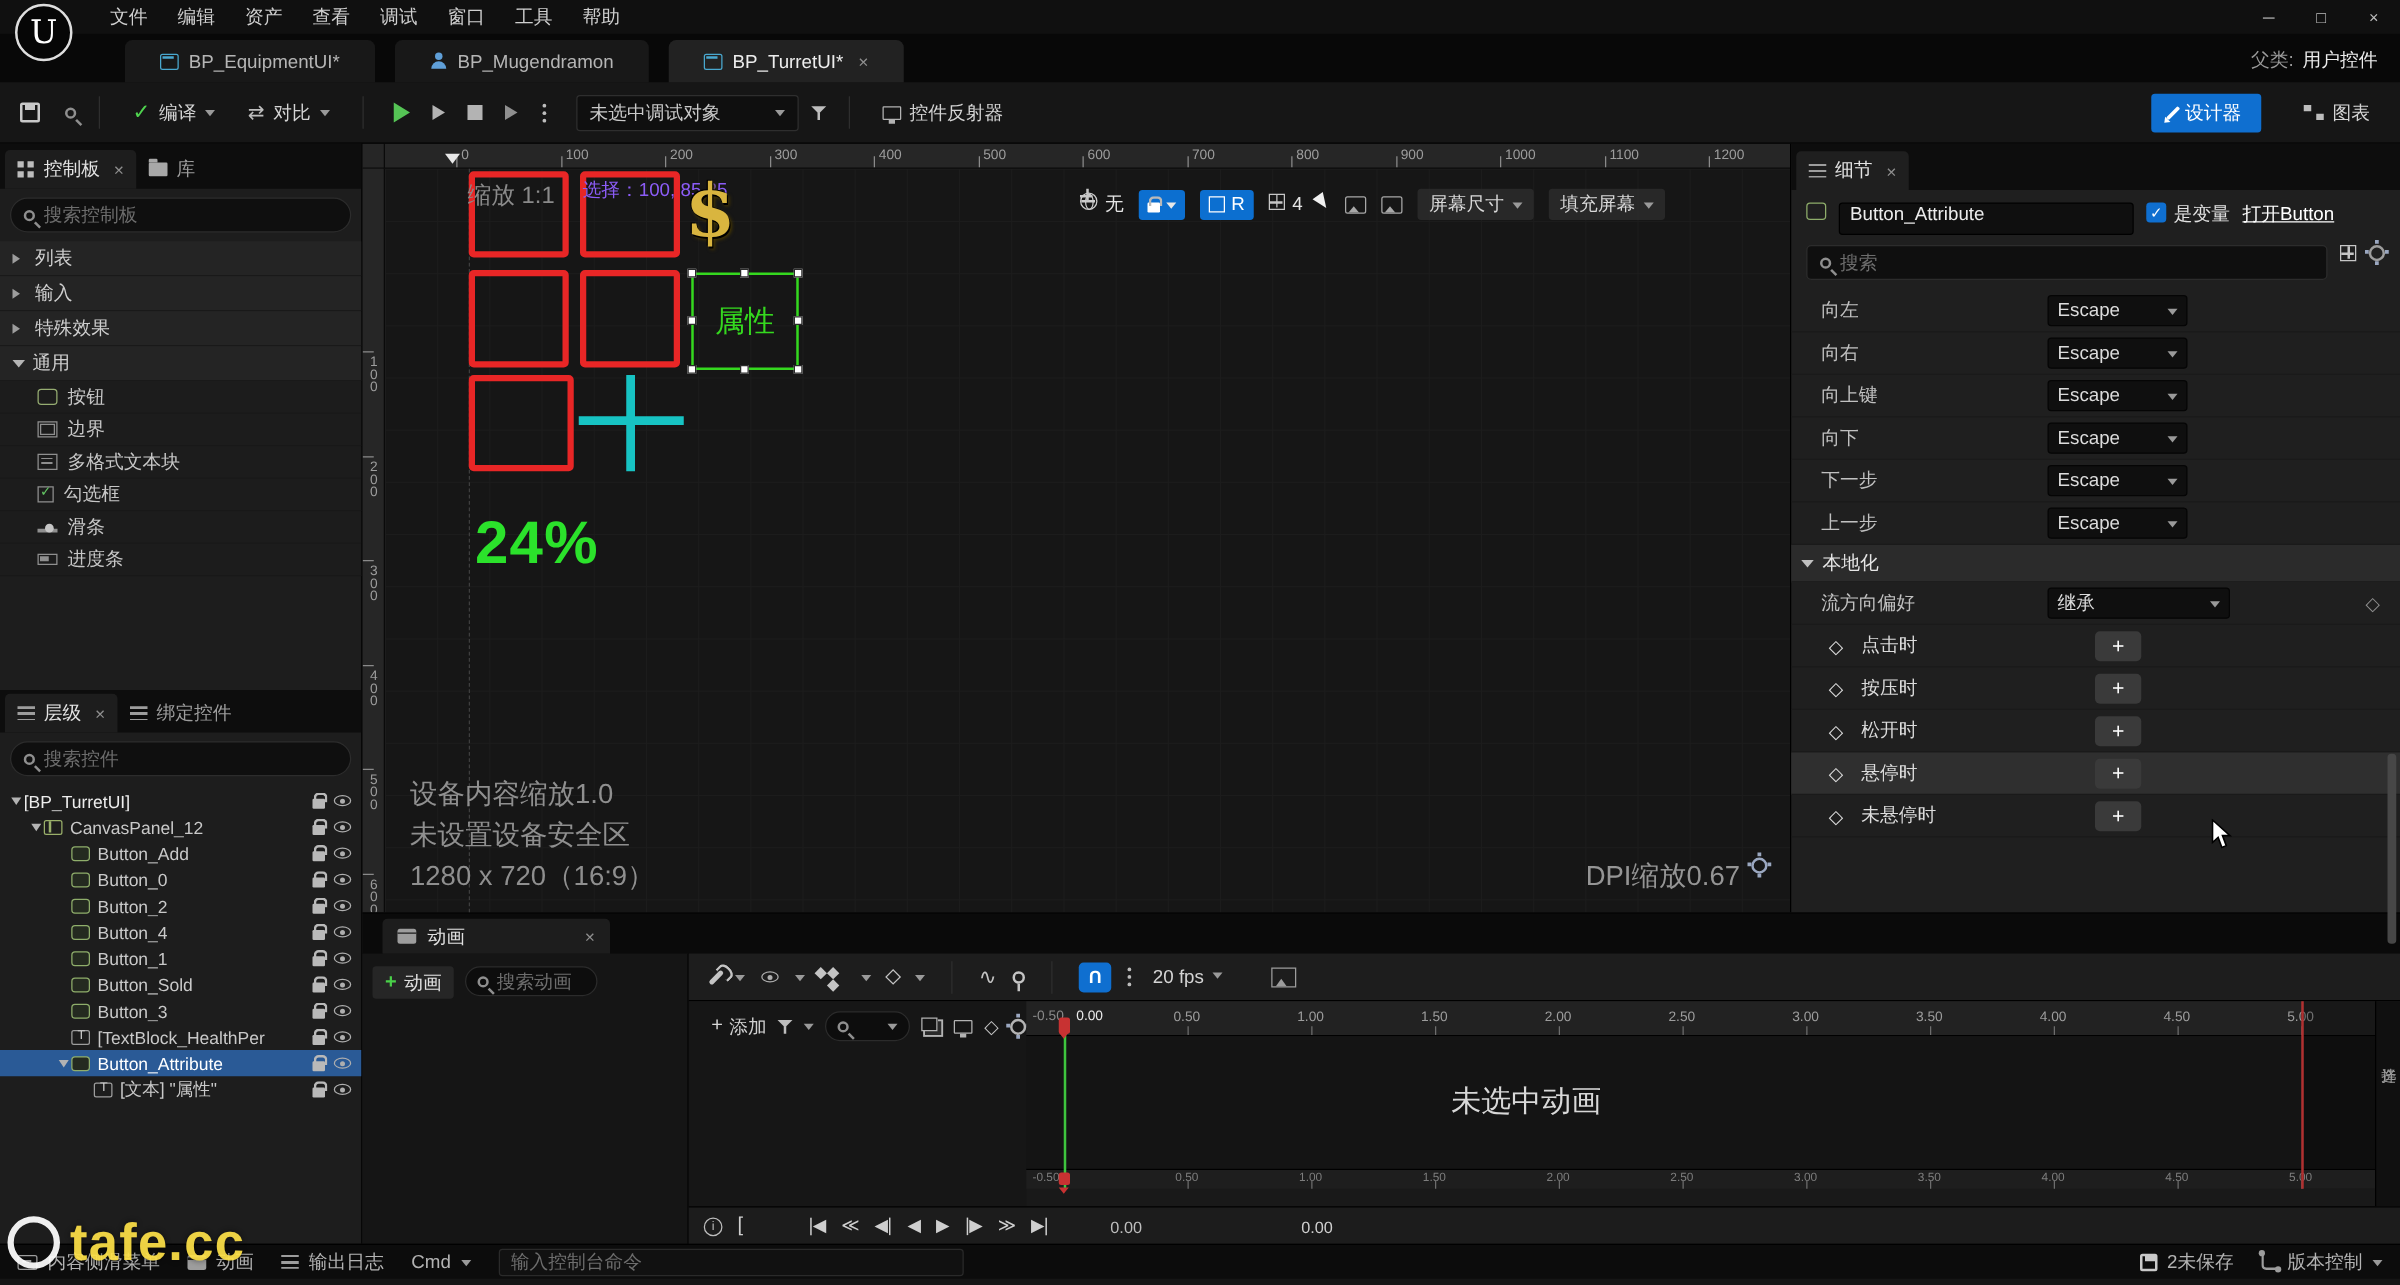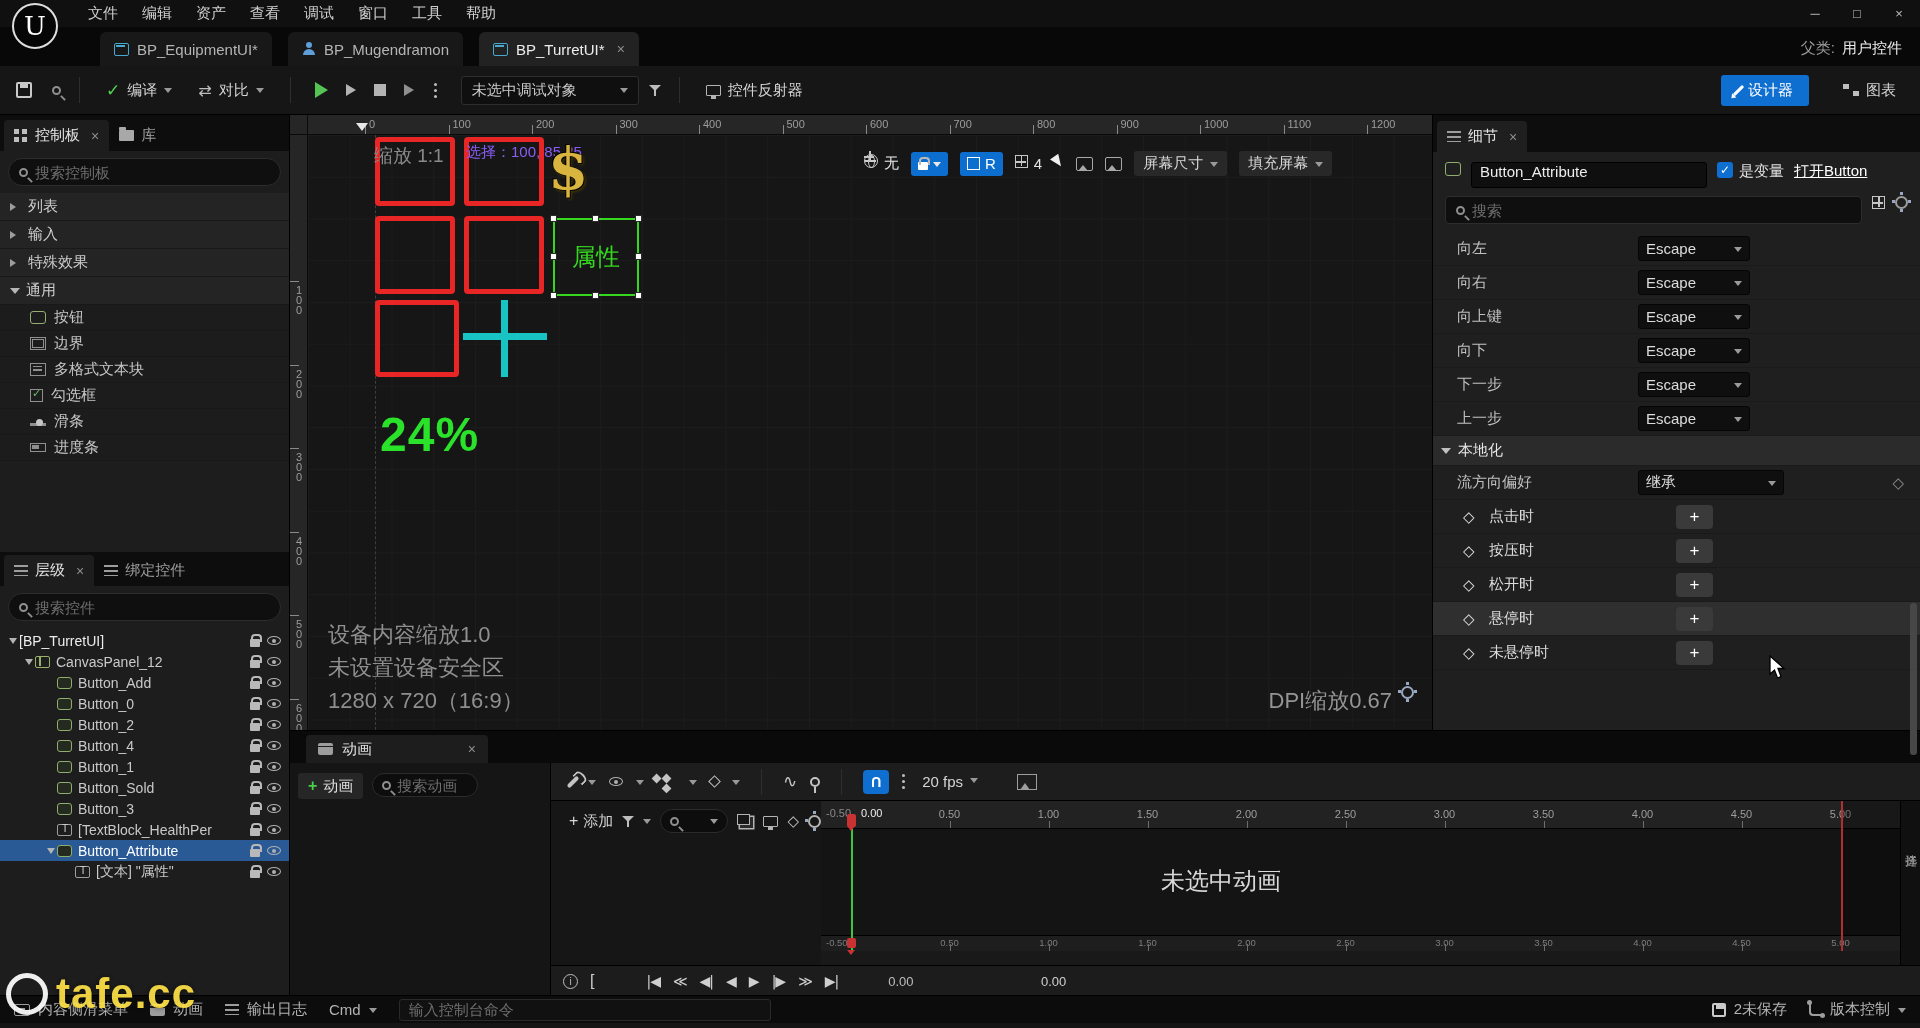--- a/index.html
+++ b/index.html
@@ -77,21 +77,21 @@
 .branch{width:13px;height:13px;border-left:2px solid #9d9d9d;border-bottom:2px solid #9d9d9d;border-radius:0 0 0 4px;position:relative}
 .branch::before{content:"";position:absolute;left:-4px;top:-3px;width:5px;height:5px;border-radius:50%;background:#9d9d9d}
 .branch::after{content:"";position:absolute;right:-3px;bottom:-4px;width:5px;height:5px;border-radius:50%;background:#9d9d9d}
 .okc{color:#4fd44f;font-size:17px;font-weight:bold}
 
 .menubar{left:0;top:0;width:1920px;height:27px;background:#101010}
 .menu-item{padding:0 12px;height:27px;display:flex;align-items:center;color:#cfcfcf;font-size:15px}
 .winbtn{width:42px;height:27px;display:flex;align-items:center;justify-content:center;color:#bdbdbd;font-size:13px}
 .logo{left:12px;top:3px;width:46px;height:46px;border:2px solid #dedede;border-radius:50%;background:#060606;display:flex;align-items:center;justify-content:center;z-index:20;font-family:"DejaVu Serif",serif;font-size:26px;color:#fff}
 .tabbar{left:0;top:27px;width:1920px;height:39px;background:#080808;display:flex;align-items:flex-end}
-.dtab{height:34px;display:flex;align-items:center;gap:8px;background:#181818;color:#b5b5b5;border-radius:6px 6px 0 0;padding:0 14px;margin-right:16px;font-size:15px}
+.dtab{height:34px;display:flex;align-items:center;gap:8px;background:#181818;color:#b5b5b5;border-radius:6px 6px 0 0;padding:0 28px;margin-right:16px;font-size:15px}
 .dtab.active{background:#222;color:#ededed}
 .xbtn{color:#8f8f8f;font-size:14px;margin-left:4px}
 .toolbar{left:0;top:66px;width:1920px;height:49px;background:#161616;border-bottom:1px solid #000;display:flex;align-items:center;padding:0 16px;gap:10px}
 .tbtn{display:flex;align-items:center;gap:7px;padding:0 8px;height:34px;color:#d4d4d4}
 .bluebtn{display:flex;align-items:center;gap:8px;height:31px;padding:0 16px;background:#0f6fd0;border-radius:3px;color:#fff}
 .dropfield{display:flex;align-items:center;gap:8px;height:29px;padding:0 10px;background:#0f0f0f;border:1px solid #2e2e2e;border-radius:3px;min-width:178px;color:#c9c9c9}
 
 .panel{background:#1d1d1d;border-right:1px solid #000}
 .ptabrow{height:36px;background:#0d0d0d;display:flex;align-items:flex-end;padding-left:4px}
 .ptab{height:31px;display:flex;align-items:center;gap:7px;padding:0 10px;border-radius:4px 4px 0 0;color:#9d9d9d;font-size:15px}

